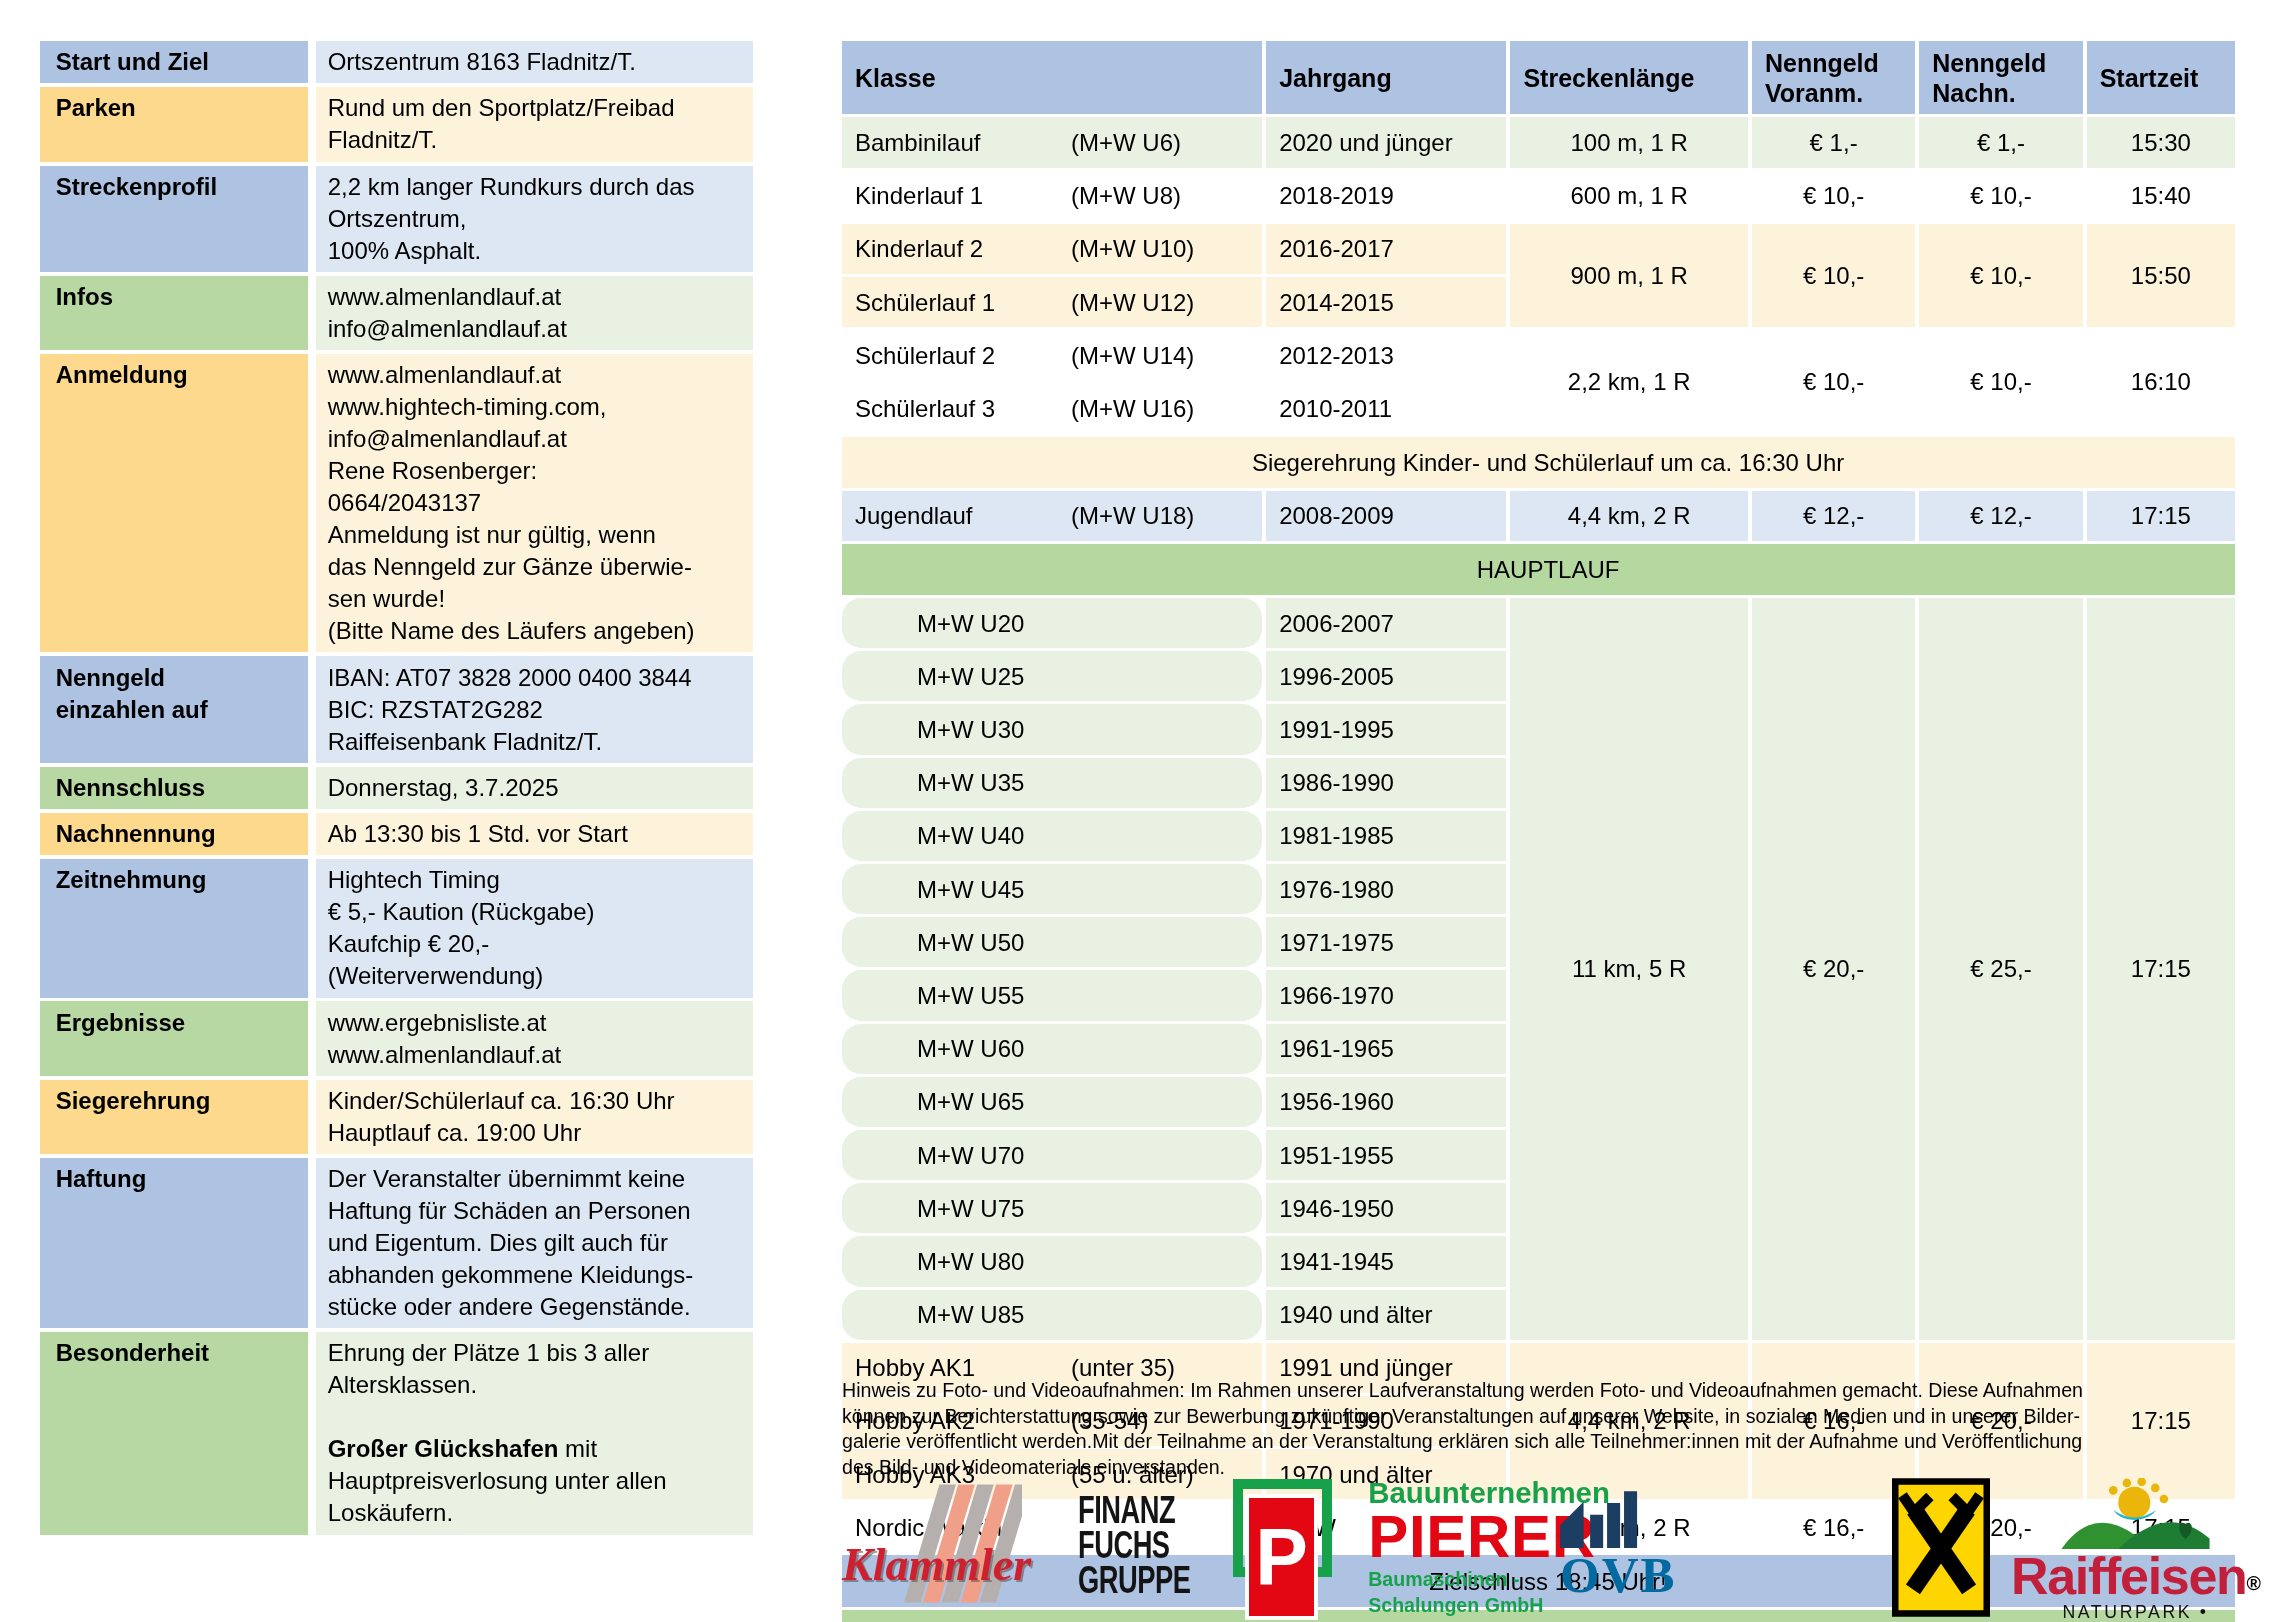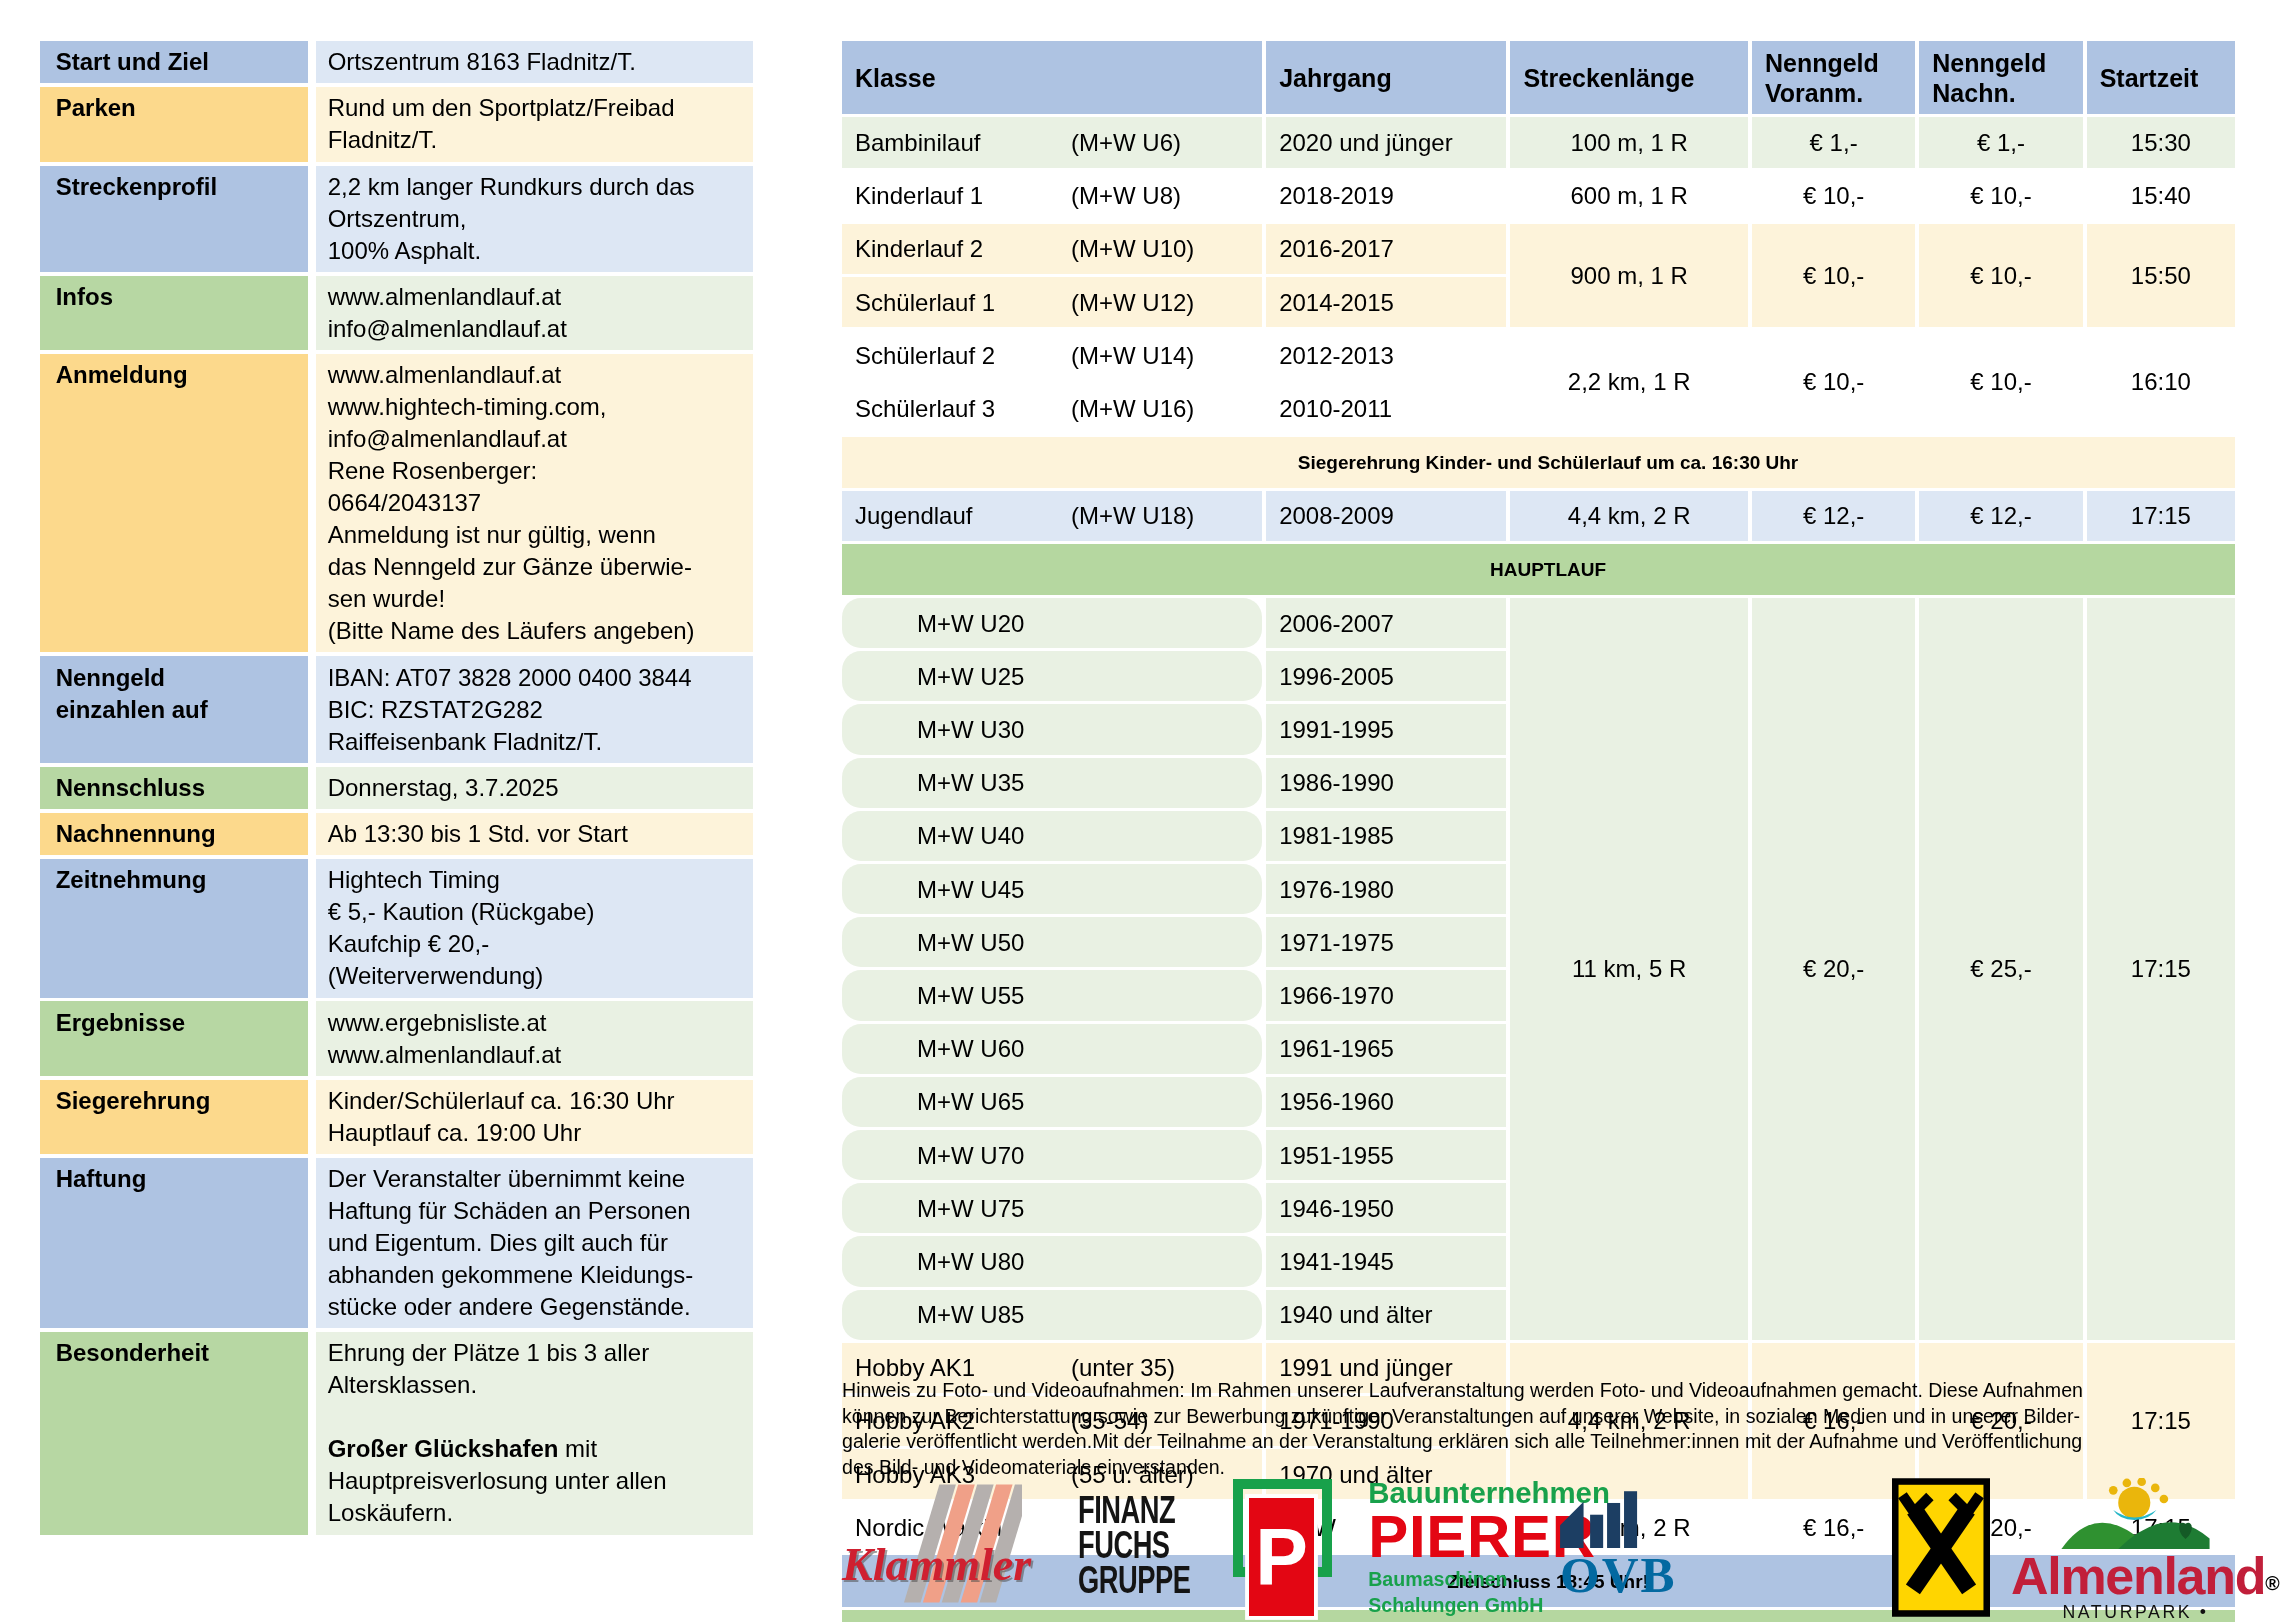--- a/index.html
+++ b/index.html
@@ -24,21 +24,21 @@
   table.race{border-collapse:separate;border-spacing:4.6px 3.3px;width:100%;table-layout:fixed;}
   col.c1{width:30.6%}col.c2{width:17.5%}col.c3{width:17.3%}col.c4{width:11.9%}col.c5{width:11.9%}col.c6{width:10.8%}
   th{background:#aec3e2;font-size:25px;font-weight:bold;text-align:left;vertical-align:middle;
      padding:5.2px 5.2px 5.2px 13px;white-space:pre-line;height:63px;line-height:30px;}
   td{font-size:24px;line-height:31px;vertical-align:middle;height:41px;padding:4.6px 3.9px;box-sizing:content-box;}
   td.klasse{padding-left:13px;text-align:left;}
   .kname{display:inline-block;width:216px;}
   td.jahr{padding-left:13px;text-align:left;}
   td.c{text-align:center;}
   td.indent{padding-left:75px;border-radius:19px;}
-  td.banner{text-align:center;font-weight:bold;font-size:19px;height:42px;padding-left:23px;}
+  td.banner{text-align:center;font-weight:normal;font-size:24px;height:42px;padding-left:23px;}
   .pg{background:#e9f1e3;} .py{background:#fdf3da;} .pb{background:#dde7f4;}
   .wh{background:#ffffff;} .hblue{background:#aec3e2;} .hgreen{background:#b5d7a0;}
 
   
   .notice{position:absolute;left:842px;top:1378px;width:1404px;
           font-size:19.6px;line-height:25.5px;white-space:pre-line;}
 
   
   .logos{position:absolute;left:842px;top:1478px;width:1423px;height:143px;}
   .logo{position:absolute;}
@@ -403,19 +403,19 @@
       <circle cx="130" cy="6" r="7" fill="#eab60c"></circle>
       <circle cx="152" cy="16" r="7" fill="#eab60c"></circle>
       <circle cx="166" cy="34" r="7" fill="#eab60c"></circle>
       <circle cx="118" cy="40" r="26" fill="#eab60c"></circle>
       <path d="M84,52 Q118,76 154,52 Q142,68 118,68 Q94,68 84,52 Z" fill="#26b7c7"></path>
       <path d="M0,115 Q60,30 145,115 Z" fill="#2f9130"></path>
       <path d="M92,115 Q170,38 240,98 L240,115 Z" fill="#1e7c33"></path>
       <path d="M196,94 C186,80 192,68 201,74 C210,68 216,80 206,94 L201,99 Z" fill="#145a26"></path>
     </svg>
     <div>
-      <span class="aname">Almenland</span><span class="areg">®</span>
+      <span class="aname">Raiffeisen</span><span class="areg">®</span>
     </div>
     <div class="asub">NATURPARK • STEIERMARK</div>
   </div>
 
 </div>
 
 
 </body></html>

